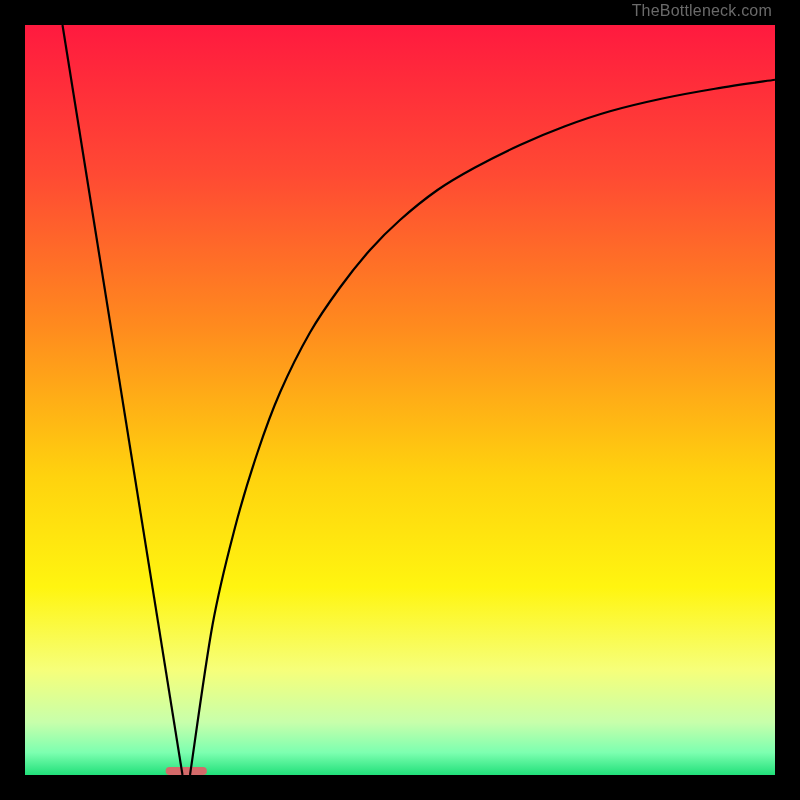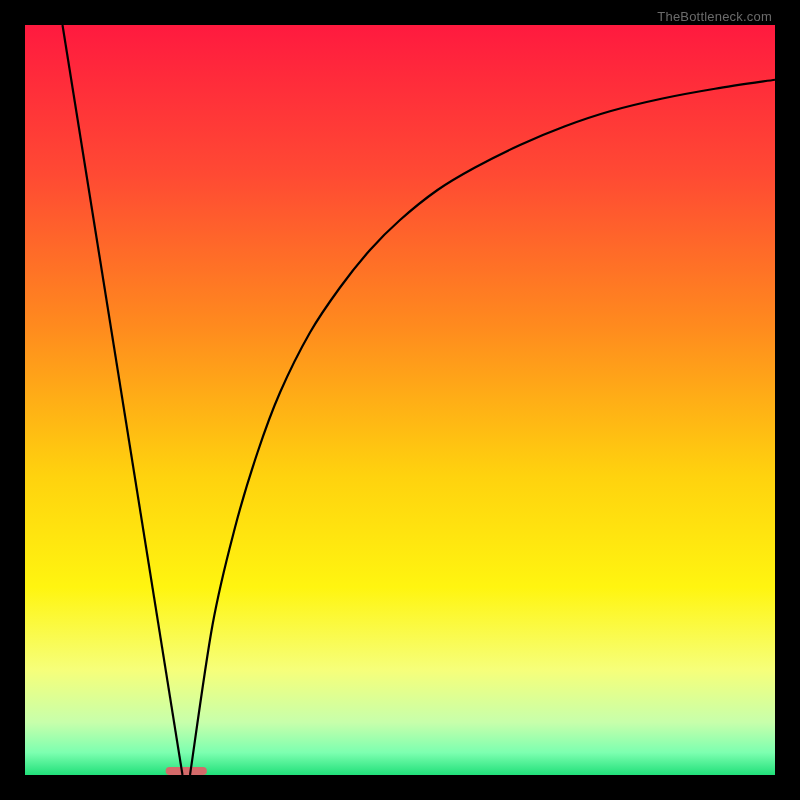--- a/index.html
+++ b/index.html
@@ -22,24 +22,24 @@
   .plot {
     position: absolute;
     left: 0;
     top: 0;
     width: 750px;
     height: 750px;
     display: block;
   }
   .watermark {
     position: absolute;
-    top: 9px;
+    top: 2px;
     right: 28px;
     color: #6a6a6a;
-    font-size: 13px;
+    font-size: 16px;
     font-weight: 500;
     letter-spacing: 0.2px;
     user-select: none;
   }
 </style>
 </head>
 <body>
 
 <div class="frame">
   <svg class="plot" viewBox="0 0 750 750" preserveAspectRatio="none">

